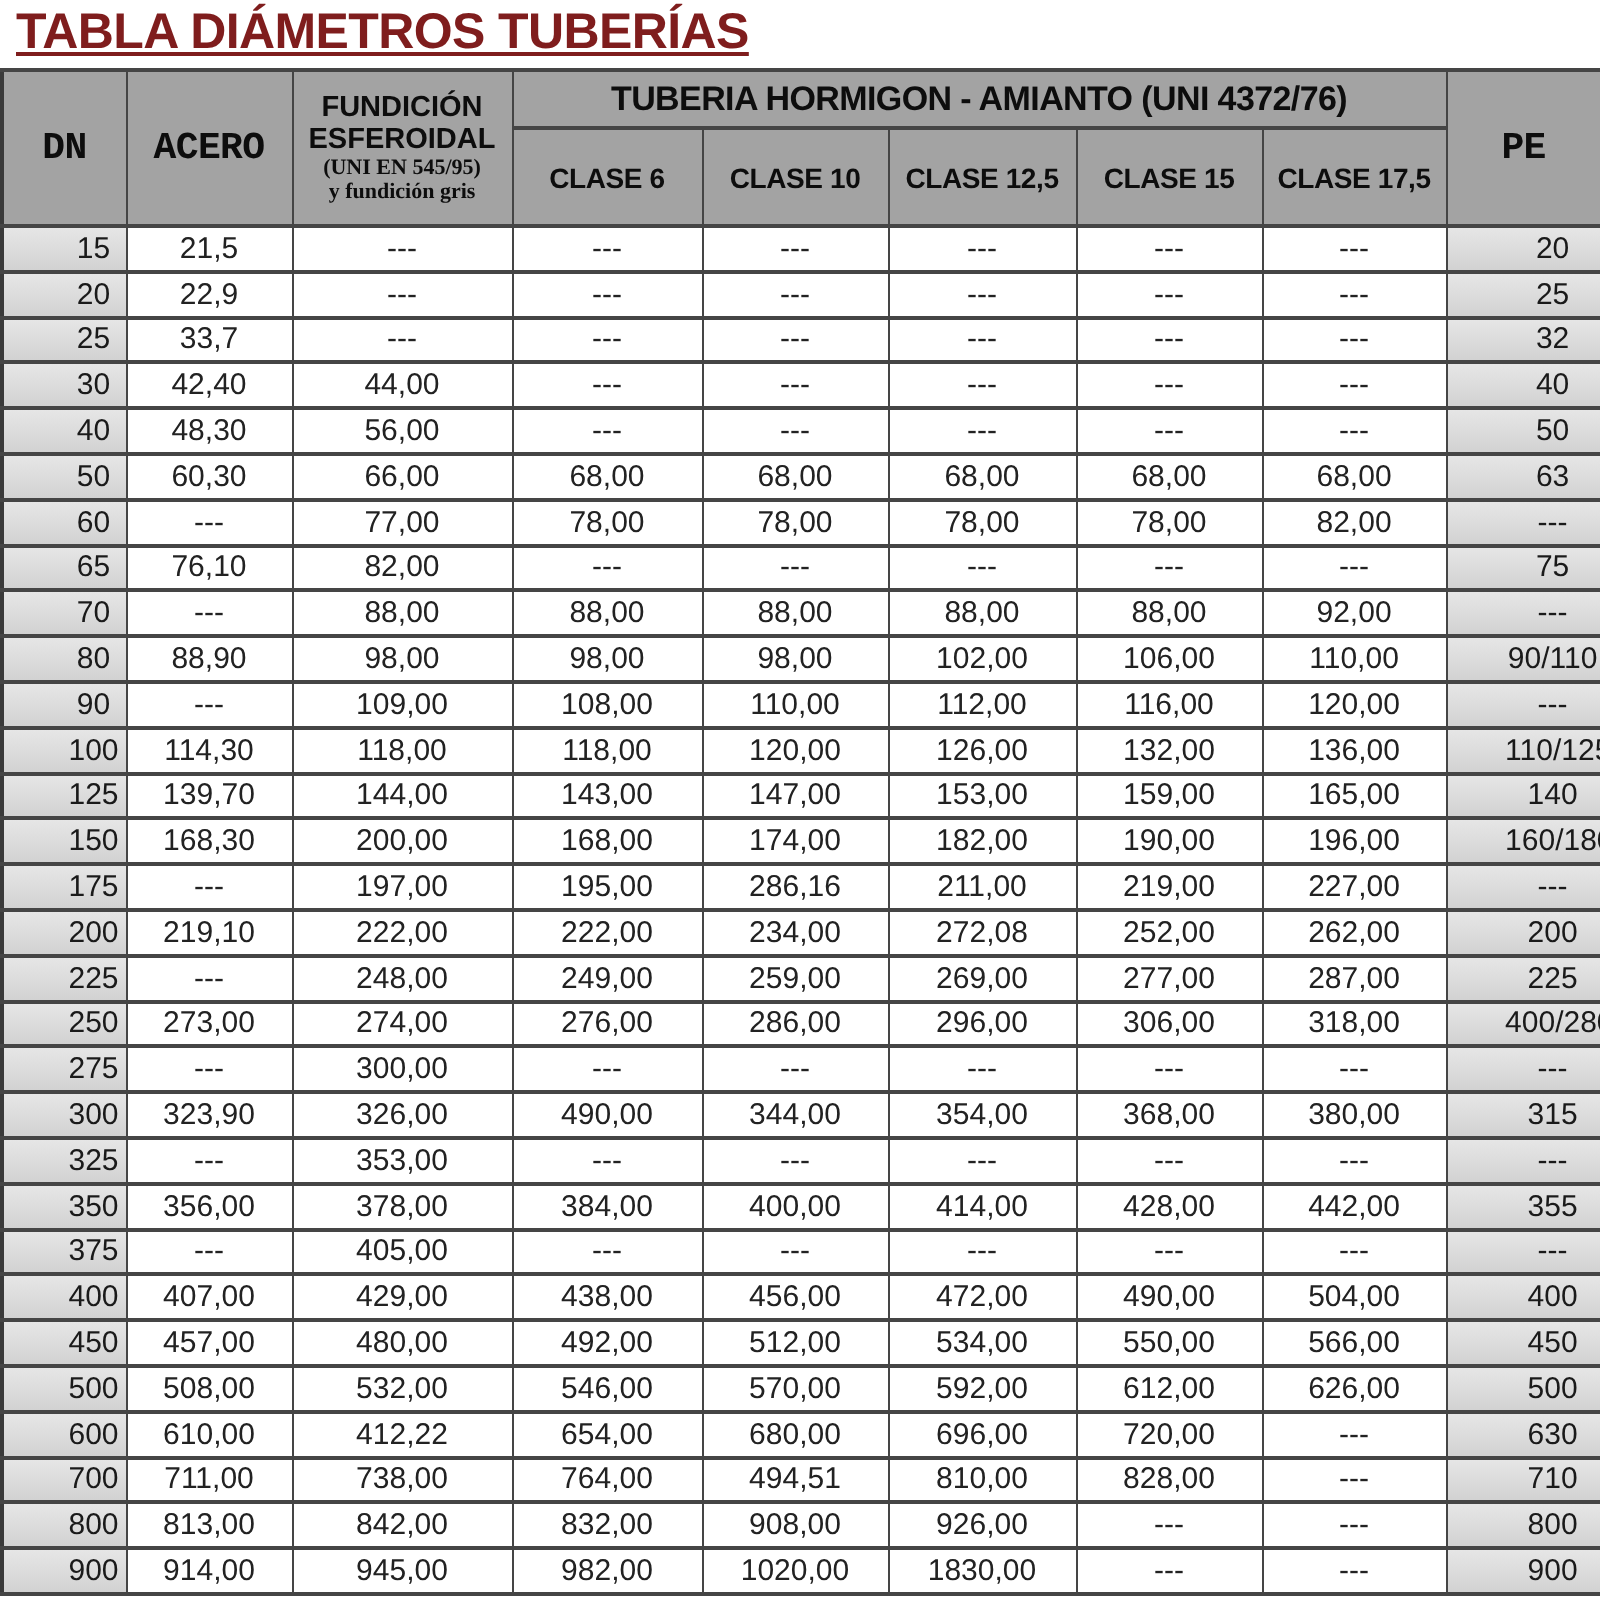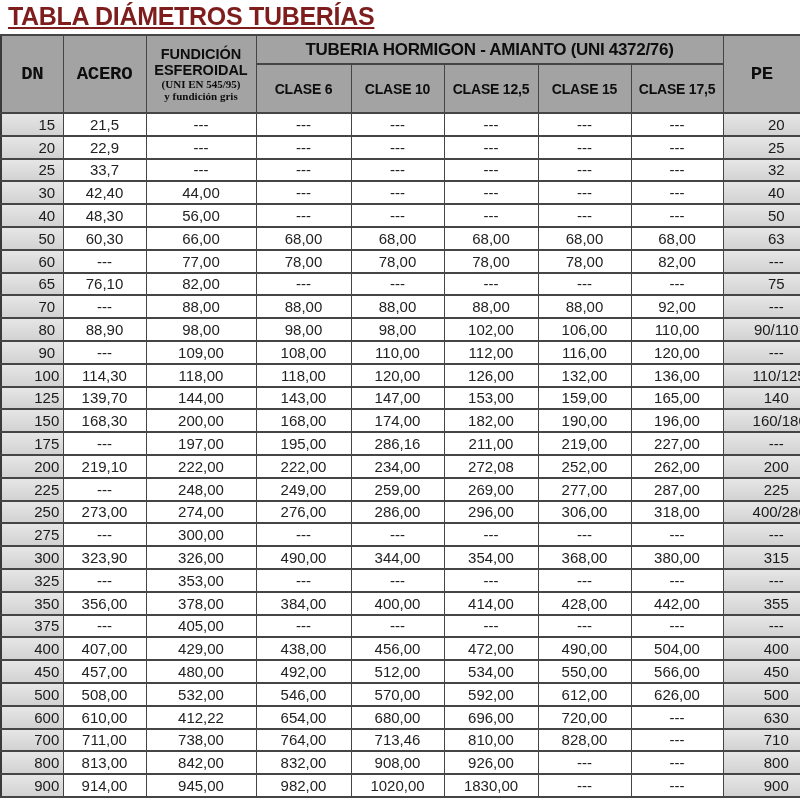--- a/index.html
+++ b/index.html
@@ -412,21 +412,21 @@
         <td>696,00</td>
         <td>720,00</td>
         <td>---</td>
         <td class="label-cell">630</td>
       </tr>
       <tr>
         <td class="label-cell">700</td>
         <td>711,00</td>
         <td>738,00</td>
         <td>764,00</td>
-        <td>713,46</td>
+        <td>494,51</td>
         <td>810,00</td>
         <td>828,00</td>
         <td>---</td>
         <td class="label-cell">710</td>
       </tr>
       <tr>
         <td class="label-cell">800</td>
         <td>813,00</td>
         <td>842,00</td>
         <td>832,00</td>

